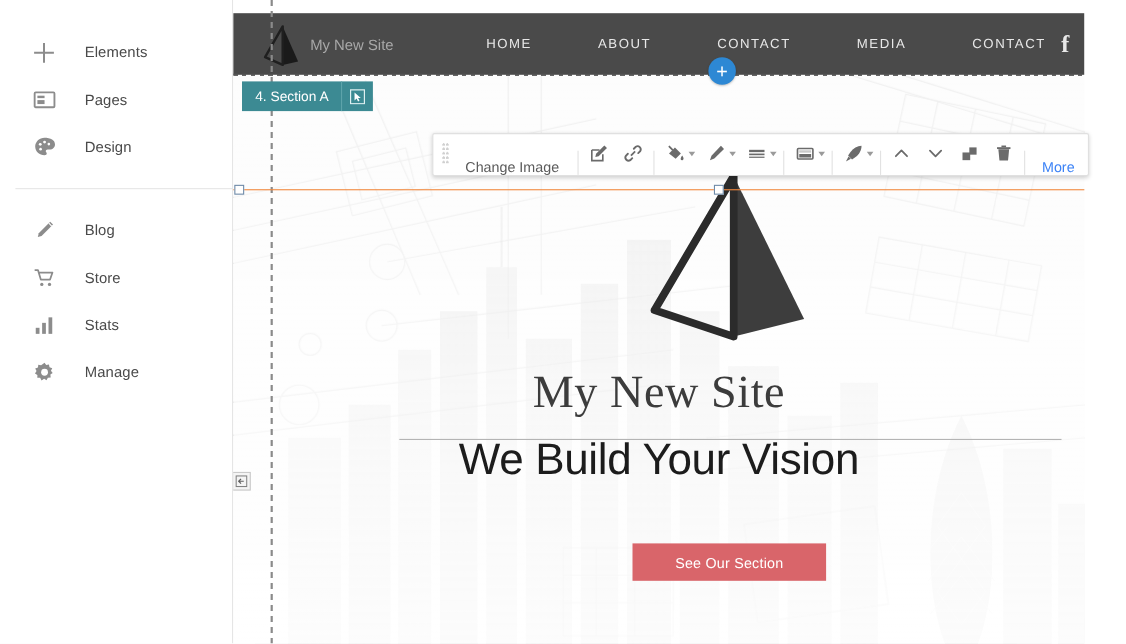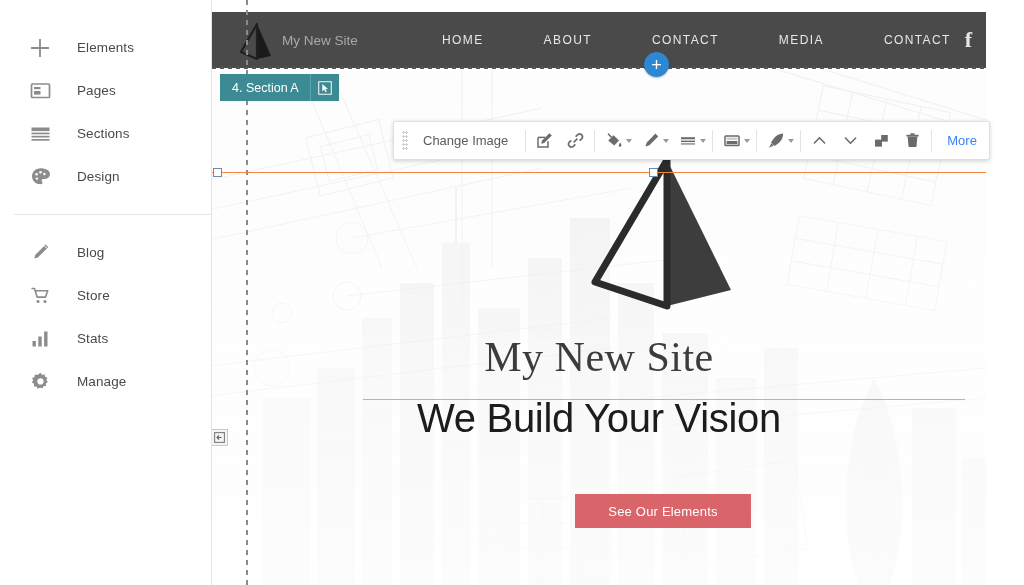--- a/index.html
+++ b/index.html
@@ -145,21 +145,21 @@
     background:#f4f4f4; border:1px solid #c9c9c9;
     display:flex; align-items:center; justify-content:center;
     z-index:9; cursor:pointer;
   }
 
   
   #toolbar {
     position:absolute; left:393px; top:121px; height:39px;
     background:#ffffff; border:1px solid #e0e0e0; border-radius:2px;
     box-shadow:0 1px 4px rgba(0,0,0,.18);
-    display:flex; align-items:center; z-index:20;
+    display:flex; align-items:flex-end; z-index:20;
   }
   #tb-grip {
     width:22px; height:39px; display:flex; align-items:center; justify-content:center;
     cursor:move;
   }
   .grip-dots {
     width:6px; height:20px;
     background-image:
       radial-gradient(circle at 1.5px 1.5px,#d0d0d0 1.2px,transparent 1.3px),
       radial-gradient(circle at 4.5px 1.5px,#d0d0d0 1.2px,transparent 1.3px);
@@ -207,31 +207,20 @@
           <svg width="21" height="21" viewBox="0 0 21 21">
             <rect x="1.5" y="4" width="18" height="13.5" rx="1" fill="none" stroke="#8c8c8c" stroke-width="1.7"></rect>
             <rect x="4" y="7" width="6.5" height="2.2" fill="#8c8c8c"></rect>
             <rect x="4" y="11" width="6.5" height="3.6" fill="#8c8c8c"></rect>
             <rect x="12.6" y="7" width="4.5" height="7.6" fill="none" stroke="#8c8c8c" stroke-width="0"></rect>
           </svg>
         </span>
         <span class="nav-label">Pages</span>
       </div>
 
-      <div class="nav-item">
-        <span class="nav-icon">
-          <svg width="21" height="21" viewBox="0 0 21 21">
-            <rect x="1.5" y="4.5" width="18" height="3.6" fill="#8c8c8c"></rect>
-            <rect x="1.5" y="9.6" width="18" height="1.7" fill="#8c8c8c"></rect>
-            <rect x="1.5" y="12.8" width="18" height="1.7" fill="#8c8c8c"></rect>
-            <rect x="1.5" y="16" width="18" height="1.7" fill="#8c8c8c"></rect>
-          </svg>
-        </span>
-        <span class="nav-label">Sections</span>
-      </div>
 
       <div class="nav-item">
         <span class="nav-icon">
           <svg width="21" height="21" viewBox="0 0 21 21">
             <path d="M10.5 2.2C5.8 2.2 2 5.8 2 10.2c0 4.5 3.8 8 8.5 8 1.3 0 2-.7 2-1.6 0-.5-.2-.8-.5-1.1-.3-.3-.4-.6-.4-1 0-.9.7-1.6 1.7-1.6h1.9c2.7 0 4.8-2 4.8-4.6 0-3.9-3.7-6.1-10-6.1z" fill="#8c8c8c"></path>
             <circle cx="6.6" cy="8.2" r="1.3" fill="#fff"></circle>
             <circle cx="10.5" cy="6.2" r="1.3" fill="#fff"></circle>
             <circle cx="14.4" cy="8" r="1.2" fill="#fff"></circle>
             <circle cx="6.9" cy="12.6" r="1.2" fill="#fff"></circle>
           </svg>
@@ -370,21 +359,21 @@
       </svg>
 
       <svg id="pyramid" viewBox="0 0 160 160">
         <path d="M86 2 L150 132 L86 148 Z" fill="#3d3d3d"></path>
         <path d="M86 2 L86 148 L14 124 Z" fill="none" stroke="#2b2b2b" stroke-width="7" stroke-linejoin="round"></path>
       </svg>
 
       <div id="hero-title">My New Site</div>
       <div id="hero-divider"></div>
       <div id="hero-sub">We Build Your Vision</div>
-      <div id="hero-cta">See Our Elements</div>
+      <div id="hero-cta">See Our Section</div>
     </div>
 
     <div id="site-nav">
       <svg id="site-logo" viewBox="0 0 42 42">
         <path d="M23 4 L37 36 L23 39 Z" fill="#1a1a1a"></path>
         <path d="M23 4 L23 39 L7 32 Z" fill="none" stroke="#1f1f1f" stroke-width="2.2" stroke-linejoin="round"></path>
       </svg>
       <div id="site-title">My New Site</div>
       <div class="site-menu">
         <span class="site-menu-item">HOME</span>

